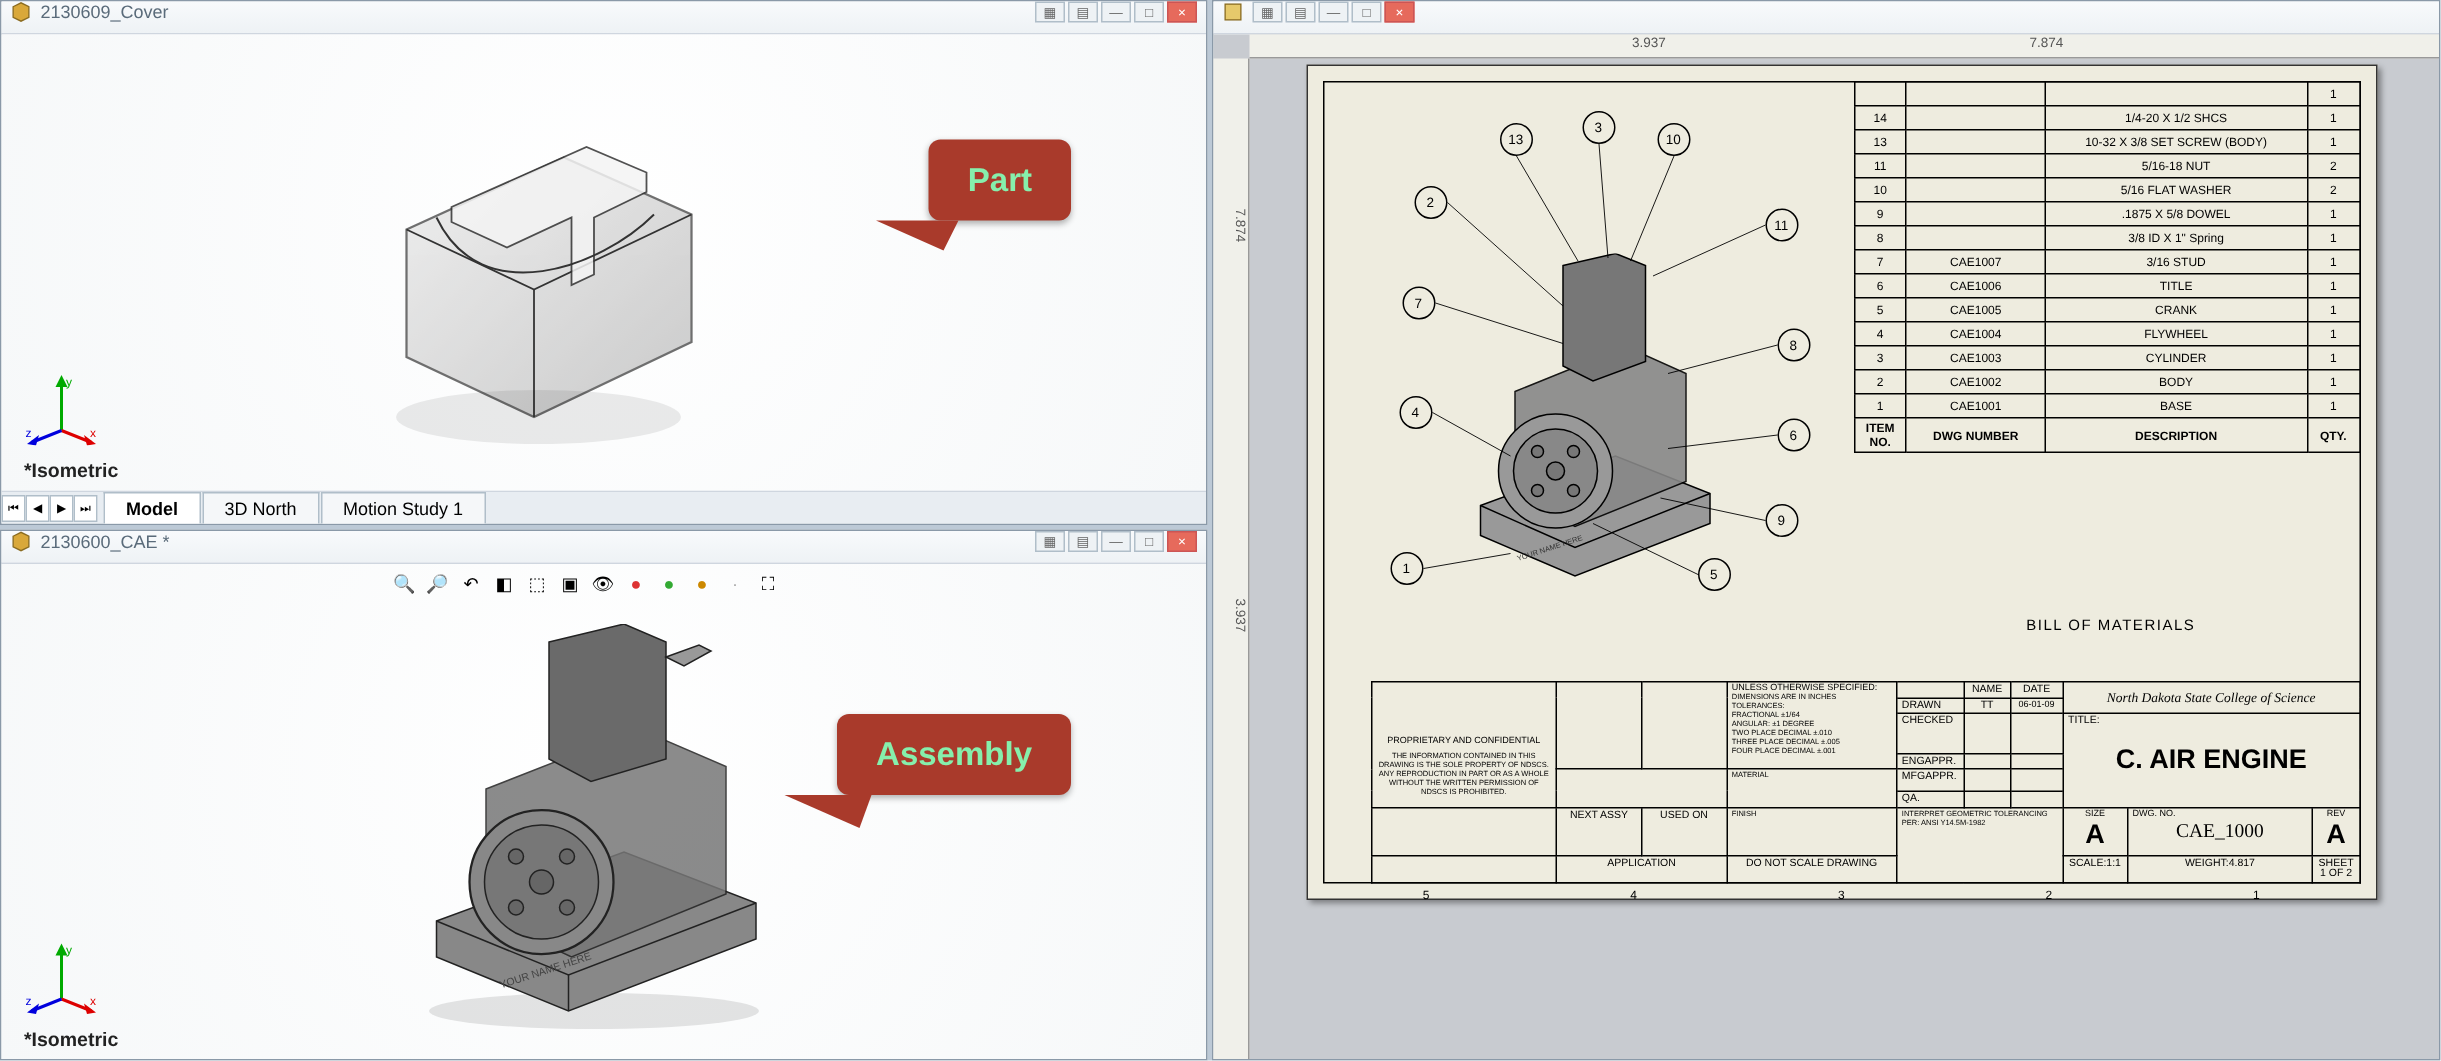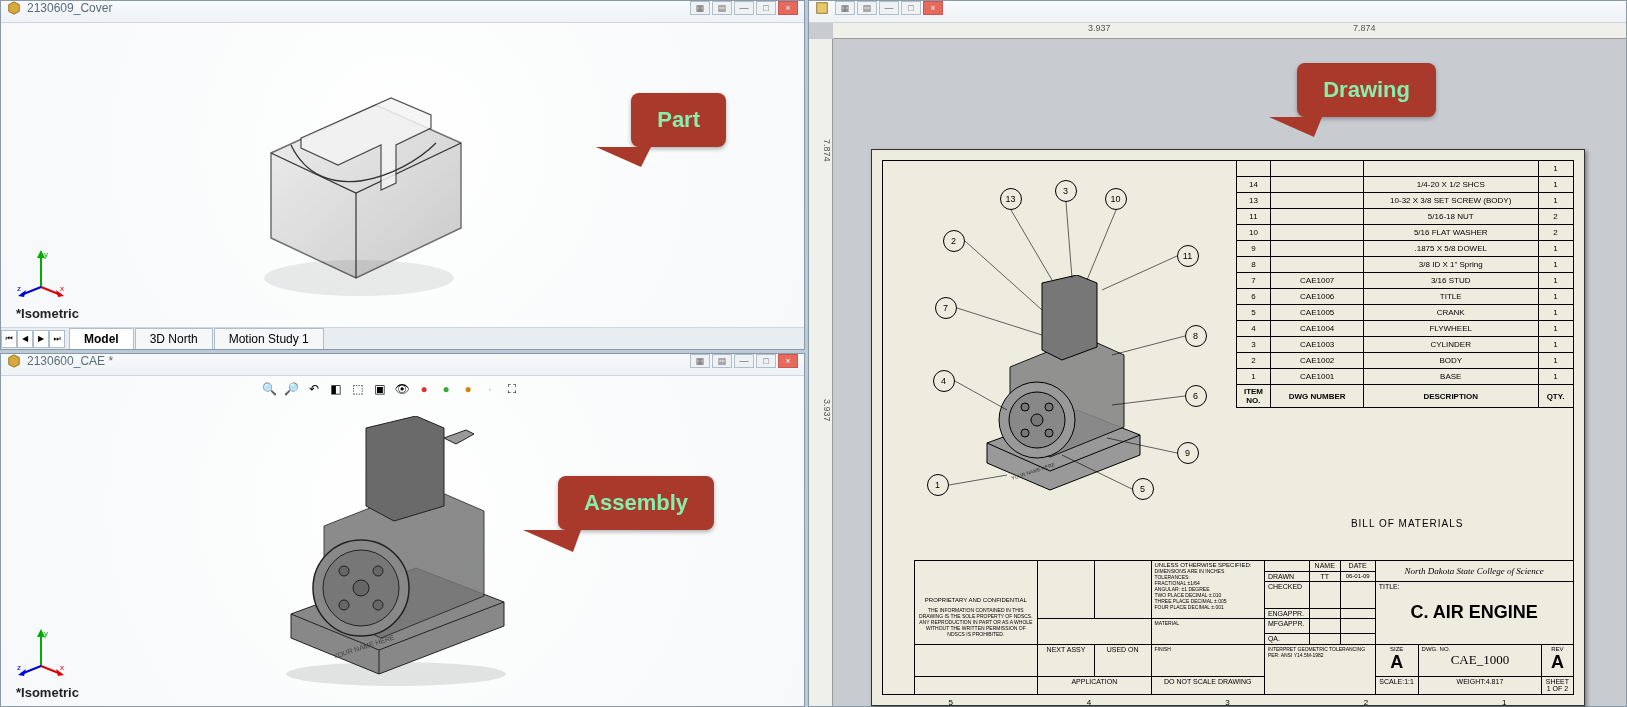--- a/index.html
+++ b/index.html
@@ -26,30 +26,30 @@
 .tabs-bottom { height: 22px; display: flex; align-items: center; background: #e8edf2; border-top: 1px solid #cfd6df; }
 .tabs-bottom .arrows { display: flex; margin-right: 4px; }
 .tabs-bottom .arrows span { width: 16px; height: 18px; border: 1px solid #b0bec9; background: #fff; display: inline-flex; align-items: center; justify-content: center; font-size: 8px; cursor: pointer; }
 .tabs-bottom .tab { padding: 3px 14px; border: 1px solid #b0bec9; border-bottom: none; background: #f5f7f9; margin-right: 1px; font-size: 12px; cursor: pointer; }
 .tabs-bottom .tab.active { background: #fff; font-weight: bold; }
 
 .toolbar-inline { position: absolute; top: 4px; left: 260px; display: flex; gap: 4px; }
 .toolbar-inline span { width: 18px; height: 18px; display: inline-flex; align-items: center; justify-content: center; cursor: pointer; font-size: 12px; }
 
 .callout-bubble { position: absolute; background: #a93a2b; color: #86efac; padding: 14px 26px; border-radius: 8px; font-size: 22px; font-weight: bold; box-shadow: 0 2px 4px rgba(0,0,0,.3); }
-.callout-bubble.part { top: 70px; right: 78px; }
+.callout-bubble.part { top: 70px; right: 90px; }
 .callout-bubble.assembly { top: 100px; right: 90px; }
 .callout-bubble.drawing { top: 40px; right: 190px; }
 .callout-tail { position: absolute; width: 0; height: 0; }
 .part .callout-tail { left: -35px; bottom: -20px; border-top: 20px solid #a93a2b; border-left: 45px solid transparent; border-right: 10px solid transparent; }
 .assembly .callout-tail { left: -35px; bottom: -22px; border-top: 22px solid #a93a2b; border-left: 50px solid transparent; border-right: 8px solid transparent; }
 .drawing .callout-tail { left: -28px; bottom: -20px; border-top: 20px solid #a93a2b; border-left: 45px solid transparent; border-right: 8px solid transparent; }
 
 
-.sheet-area { flex: 1; background: #c8cbd0; position: relative; display: flex; align-items: flex-end; justify-content: center; }
+.sheet-area { flex: 1; background: #c8cbd0; position: relative; display: flex; align-items: flex-start; justify-content: center; }
 .ruler-h { position: absolute; top: 0; left: 24px; right: 0; height: 16px; background: #f0f0ea; border-bottom: 1px solid #999; font-size: 9px; color: #555; }
 .ruler-v { position: absolute; top: 16px; left: 0; bottom: 0; width: 24px; background: #f0f0ea; border-right: 1px solid #999; font-size: 9px; color: #555; writing-mode: vertical-rl; }
 
 .paper { width: 714px; height: 557px; background: #eeecdf; box-shadow: 2px 2px 4px rgba(0,0,0,.4); position: relative; border: 1px solid #333; margin-top: 20px; margin-left: 20px; }
 .paper-border { position: absolute; inset: 10px; border: 1.5px solid #000; }
 
 .bom-table { position: absolute; right: 10px; top: 10px; width: 338px; border-collapse: collapse; font-size: 8px; }
 .bom-table td, .bom-table th { border: 1px solid #000; padding: 2px 3px; text-align: center; height: 16px; }
 .bom-title { position: absolute; right: 120px; top: 368px; font-size: 10px; letter-spacing: 1px; }
 

